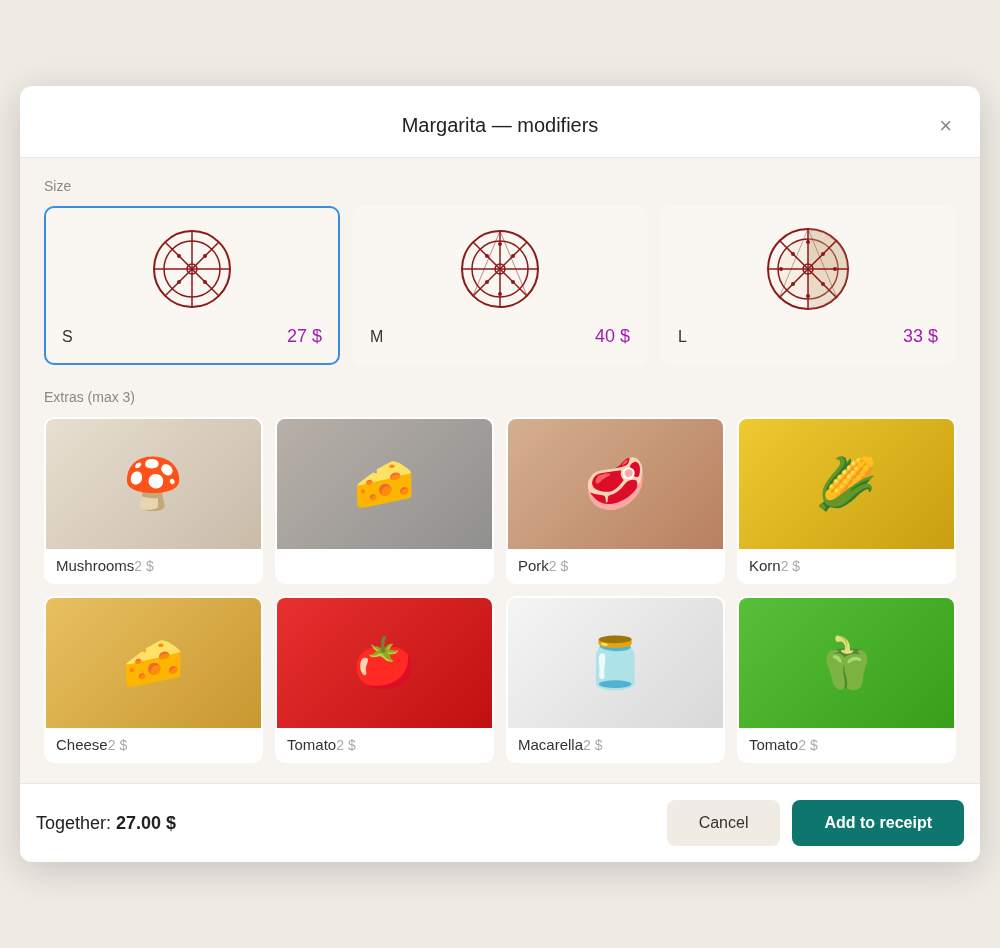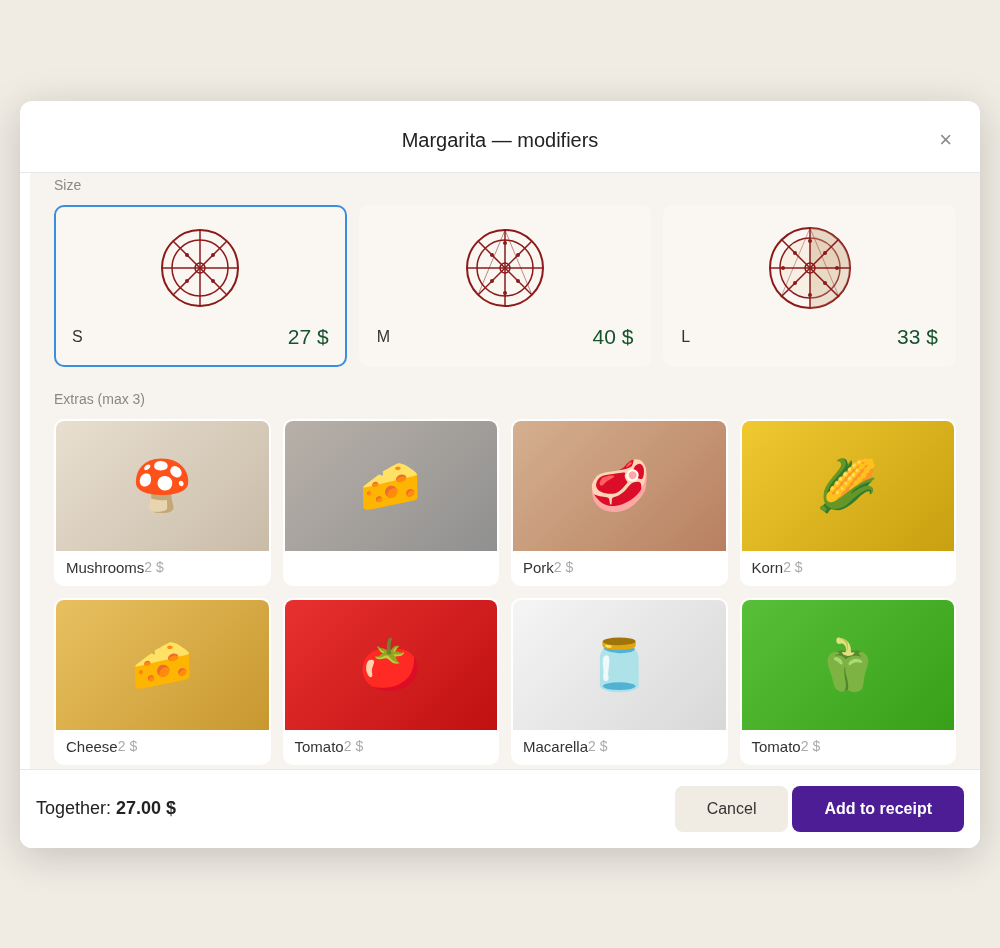--- a/index.html
+++ b/index.html
@@ -41,23 +41,22 @@
       transform: translateY(-50%);
       background: none;
       border: none;
       cursor: pointer;
       font-size: 22px;
       color: #888;
       line-height: 1;
       padding: 4px;
     }
     .modal-body {
-      padding: 4px 24px;
+      padding: 20px 24px;
       background: #f7f4ef;
-      margin-left: 10px;
     }
     .section-label {
       font-size: 14px;
       color: #888;
       margin-bottom: 12px;
     }
     .size-grid {
       display: grid;
       grid-template-columns: repeat(3, 1fr);
       gap: 12px;
@@ -85,22 +84,22 @@
       display: flex;
       justify-content: space-between;
       width: 100%;
       align-items: center;
     }
     .size-name {
       font-size: 16px;
       color: #333;
     }
     .size-price {
-      font-size: 21px;
-      color: #14532d;
+      font-size: 18px;
+      color: #a21caf;
     }
     .extras-grid {
       display: grid;
       grid-template-columns: repeat(4, 1fr);
       gap: 12px;
     }
     .extra-card {
       background: #fff;
       border-radius: 10px;
       border: 2px solid transparent;
@@ -131,34 +130,34 @@
     }
     .total-label {
       font-size: 18px;
       color: #222;
     }
     .total-label strong {
       font-weight: 700;
     }
     .footer-buttons {
       display: flex;
-      gap: 4px;
+      gap: 12px;
     }
     .cancel-btn {
       background: #f0ece4;
       border: none;
       border-radius: 8px;
       padding: 14px 32px;
       font-size: 16px;
       color: #333;
       cursor: pointer;
       font-weight: 500;
     }
     .add-btn {
-      background: #4c1d95;
+      background: #0f766e;
       border: none;
       border-radius: 8px;
       padding: 14px 32px;
       font-size: 16px;
       color: #fff;
       cursor: pointer;
       font-weight: 600;
     }
 
     

